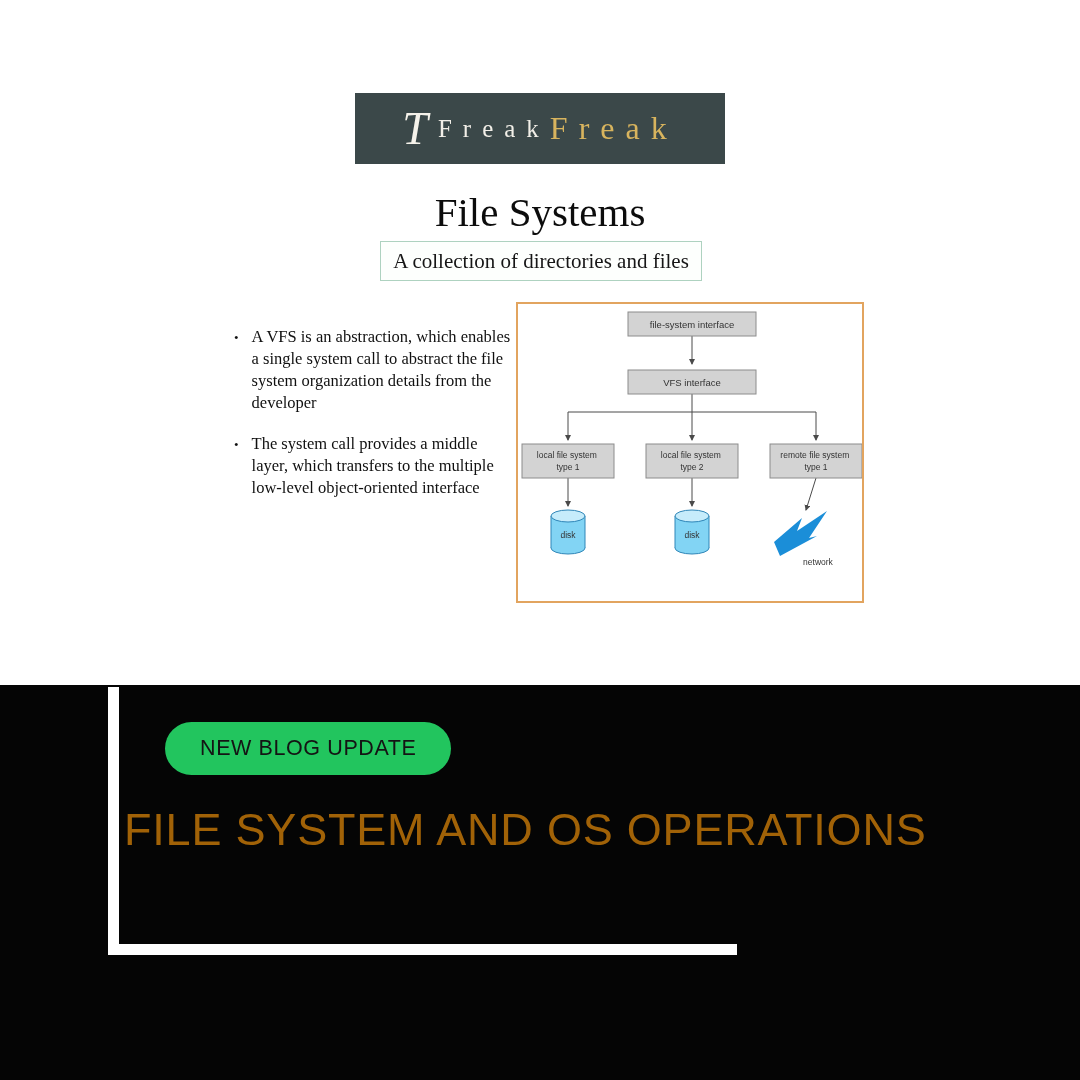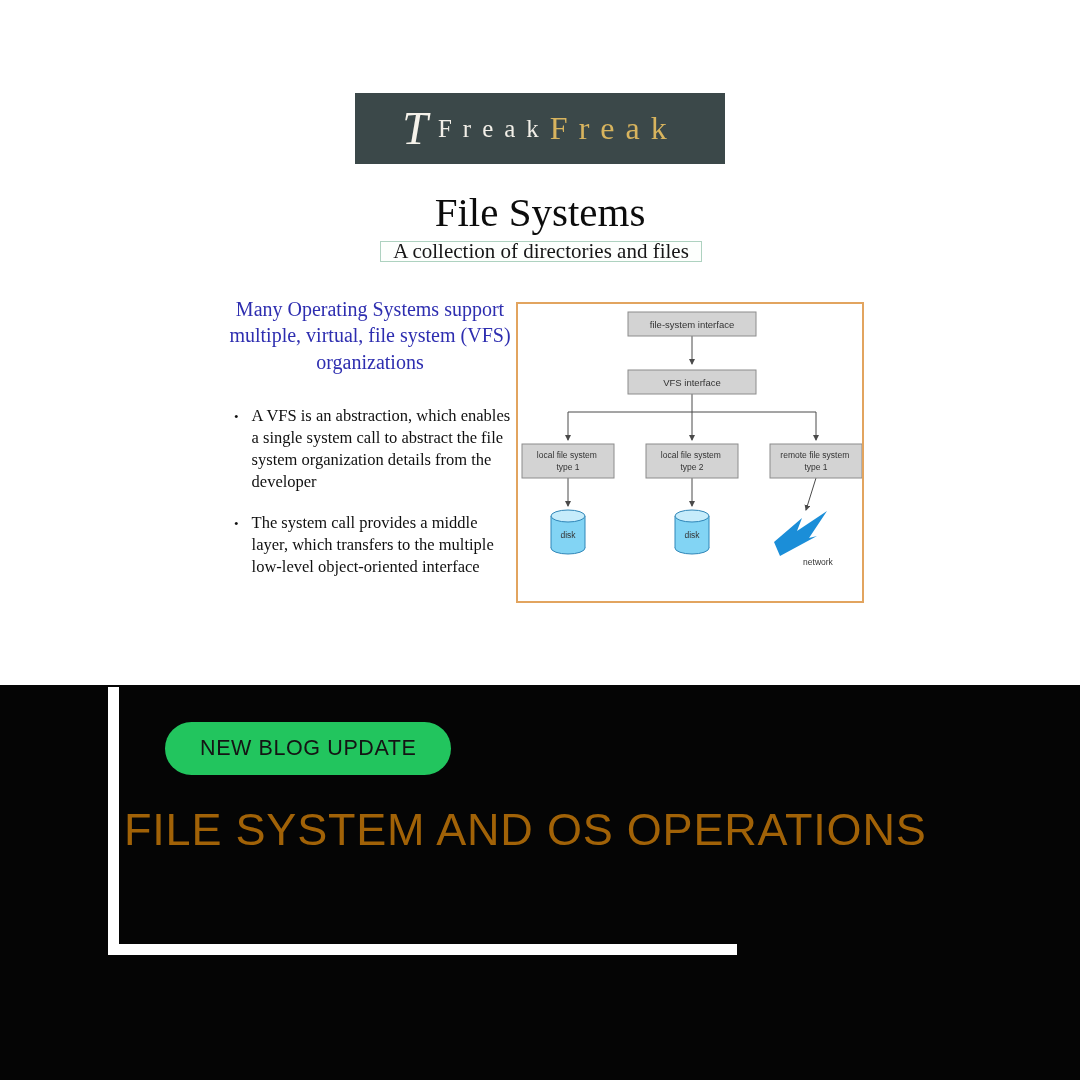--- a/index.html
+++ b/index.html
@@ -24,21 +24,21 @@
   .logo-freak {
     color:#d8b45e; font-size:32px; letter-spacing:11px; font-weight:400;
   }
 
   .slide-title {
     position:absolute; left:0; top:188px; width:1080px; text-align:center;
     font-size:41px; color:#0c0c0c; font-weight:400;
   }
 
   .subtitle-box {
-    position:absolute; left:380px; top:241px; width:322px; height:21px;
+    position:absolute; left:380px; top:241px; width:322px; height:40px;
     border:1.5px solid #aed2c0; background:#fdfffd;
     display:flex; align-items:center; justify-content:center;
     font-size:21px; color:#161616;
   }
 
   .left-col { position:absolute; left:228px; top:296px; width:284px; }
   .vfs-heading {
     color:#2e2eb0; font-size:20px; line-height:1.32; text-align:center;
     font-weight:400;
   }
@@ -86,21 +86,20 @@
   <span class="logo-freak">Freak</span>
 </div>
 
 <h1 class="slide-title">File Systems</h1>
 
 <div class="subtitle-box">
   <span>A collection of directories and files</span>
 </div>
 
 <div class="left-col">
-  <div class="vfs-heading">Many Operating Systems support multiple, virtual, file system (VFS) organizations</div>
   <div class="bullets">
     <div class="bullet">
       <span class="dot">•</span>
       <span>A VFS is an abstraction, which enables a single system call to abstract the file system organization details from the developer</span>
     </div>
     <div class="bullet">
       <span class="dot">•</span>
       <span>The system call provides a middle layer, which transfers to the multiple low-level object-oriented interface</span>
     </div>
   </div>

